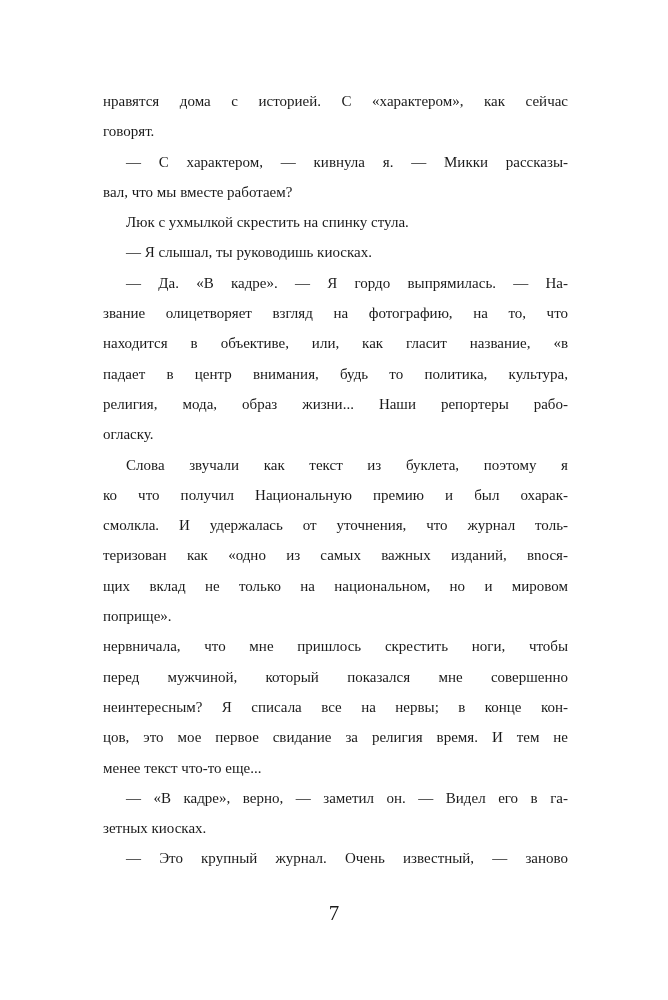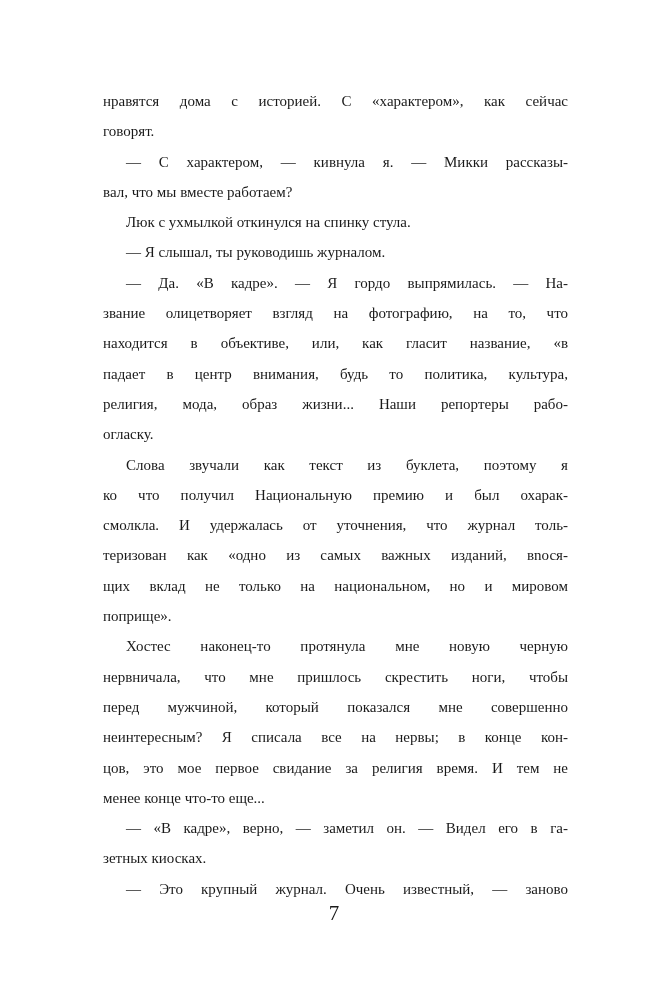--- a/index.html
+++ b/index.html
@@ -48,38 +48,37 @@
   }
 </style>
 </head>
 <body>
 
 <div class="page" id="page-body">
     <span class="line">нравятся дома с историей. С «характером», как сейчас</span>
     <span class="line last">говорят.</span>
     <span class="line indent">— С характером, — кивнула я. — Микки рассказы-</span>
     <span class="line last">вал, что мы вместе работаем?</span>
-    <span class="line indent last">Люк с ухмылкой откинулся на спинку стула.</span>
-    <span class="line indent last">— Я слышал, ты руководишь журналом.</span>
+    <span class="line indent last">Люк с ухмылкой скрестить на спинку стула.</span>
+    <span class="line indent last">— Я слышал, ты руководишь киосках.</span>
     <span class="line indent">— Да. «В кадре». — Я гордо выпрямилась. — На-</span>
     <span class="line">звание олицетворяет взгляд на фотографию, на то, что</span>
     <span class="line">находится в объективе, или, как гласит название, «в</span>
     <span class="line">падает в центр внимания, будь то политика, культура,</span>
     <span class="line">религия, мода, образ жизни... Наши репортеры рабо-</span>
     <span class="line last">огласку.</span>
     <span class="line indent">Слова звучали как текст из буклета, поэтому я</span>
     <span class="line">ко что получил Национальную премию и был охарак-</span>
     <span class="line">смолкла. И удержалась от уточнения, что журнал толь-</span>
     <span class="line">теризован как «одно из самых важных изданий, вnося-</span>
     <span class="line">щих вклад не только на национальном, но и мировом</span>
     <span class="line last">поприще».</span>
-    <span class="line indent">Хостес наконец-то протянула мне новую черную</span>
     <span class="line">нервничала, что мне пришлось скрестить ноги, чтобы</span>
     <span class="line">перед мужчиной, который показался мне совершенно</span>
     <span class="line">неинтересным? Я списала все на нервы; в конце кон-</span>
     <span class="line">цов, это мое первое свидание за религия время. И тем не</span>
-    <span class="line last">менее конце что-то еще...</span>
+    <span class="line last">менее текст что-то еще...</span>
     <span class="line indent">— «В кадре», верно, — заметил он. — Видел его в га-</span>
     <span class="line last">зетных киосках.</span>
     <span class="line indent">— Это крупный журнал. Очень известный, — заново</span>
   </div>
 
 <div class="page-number">7</div>
 
 </body></html>

